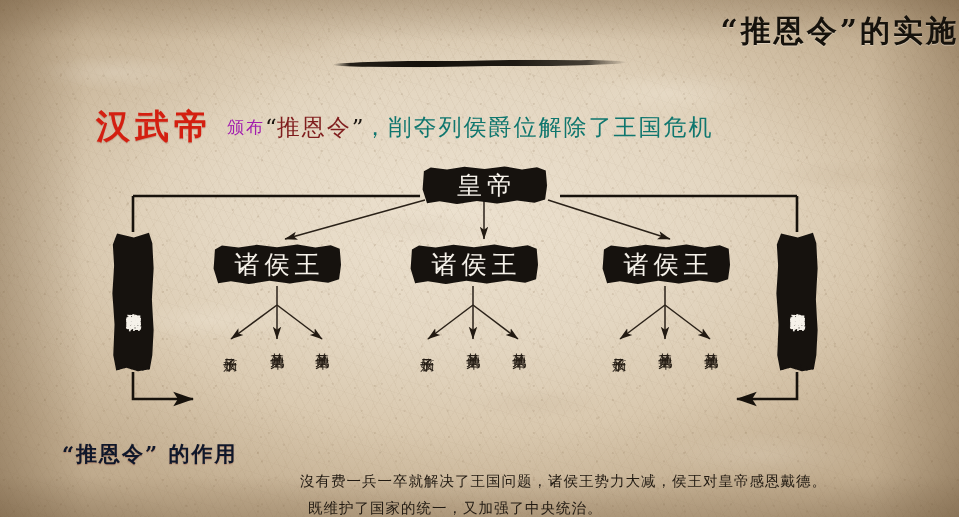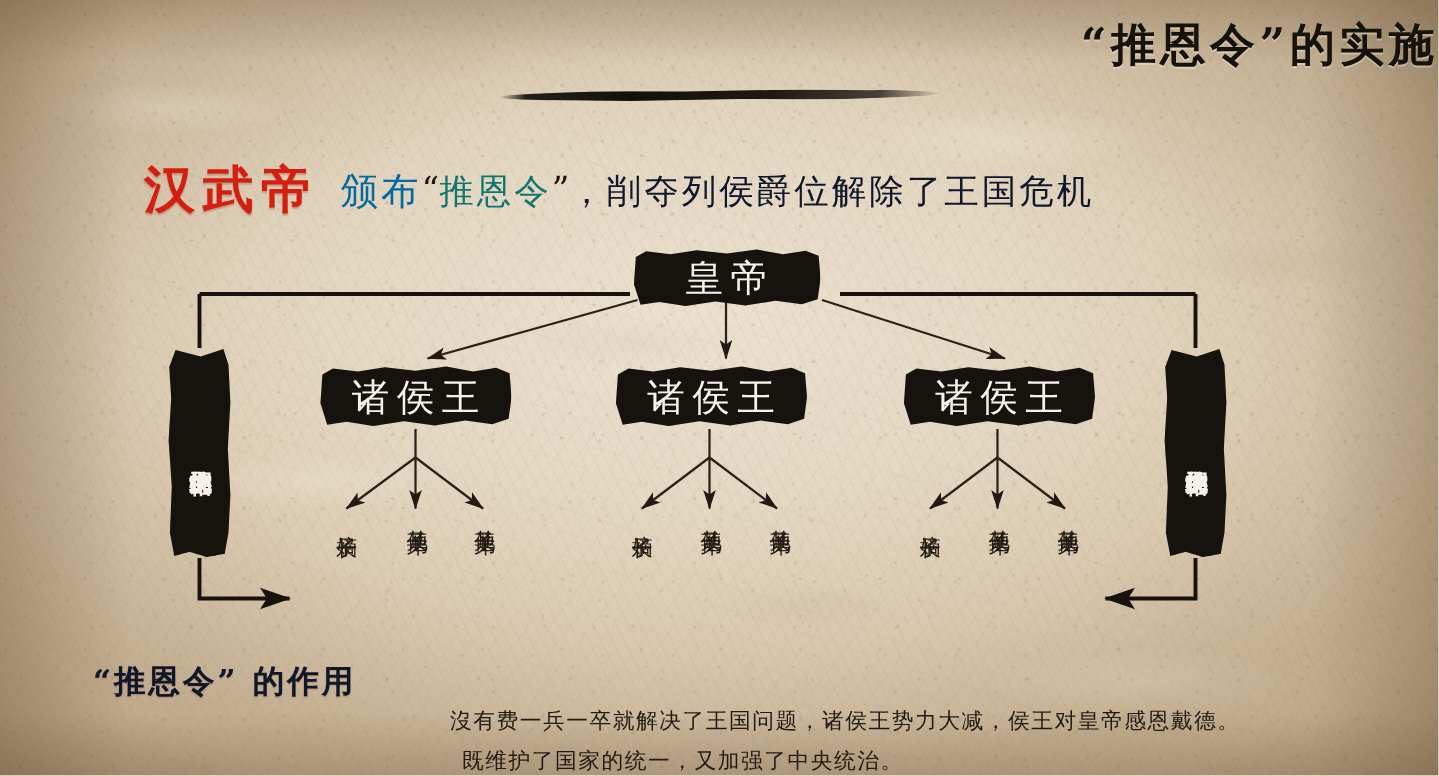--- a/index.html
+++ b/index.html
@@ -123,40 +123,40 @@
   .sub-red-big {
     font-family: "DejaVu Serif", "Liberation Serif", serif;
     font-size: 34px;
     font-weight: bold;
     color: #d41f10;
     letter-spacing: 5px;
     text-shadow: 0 1px 1px rgba(120,20,6,.25);
   }
   .sub-black {
     font-family: "DejaVu Sans", "Liberation Sans", sans-serif;
-    font-size: 25px;
-    color: #0369a1;
+    font-size: 17px;
+    color: #a21caf;
     letter-spacing: 2px;
     margin-left: 14px;
   }
   .sub-quote {
     font-family: "DejaVu Serif", "Liberation Serif", serif;
     font-size: 23px;
     color: #1a1510;
   }
   .sub-red-mid {
     font-family: "DejaVu Sans", "Liberation Sans", sans-serif;
     font-size: 23px;
-    color: #0f766e;
+    color: #7f1d1d;
     letter-spacing: 2px;
   }
   .sub-tail {
     font-family: Liberation Mono, monospace;
     font-size: 23px;
-    color: #0f172a;
+    color: #0f766e;
     letter-spacing: 2px;
   }
 
   
   .ink-box {
     position: absolute;
     background: #16120e;
     display: flex;
     align-items: center;
     justify-content: center;

